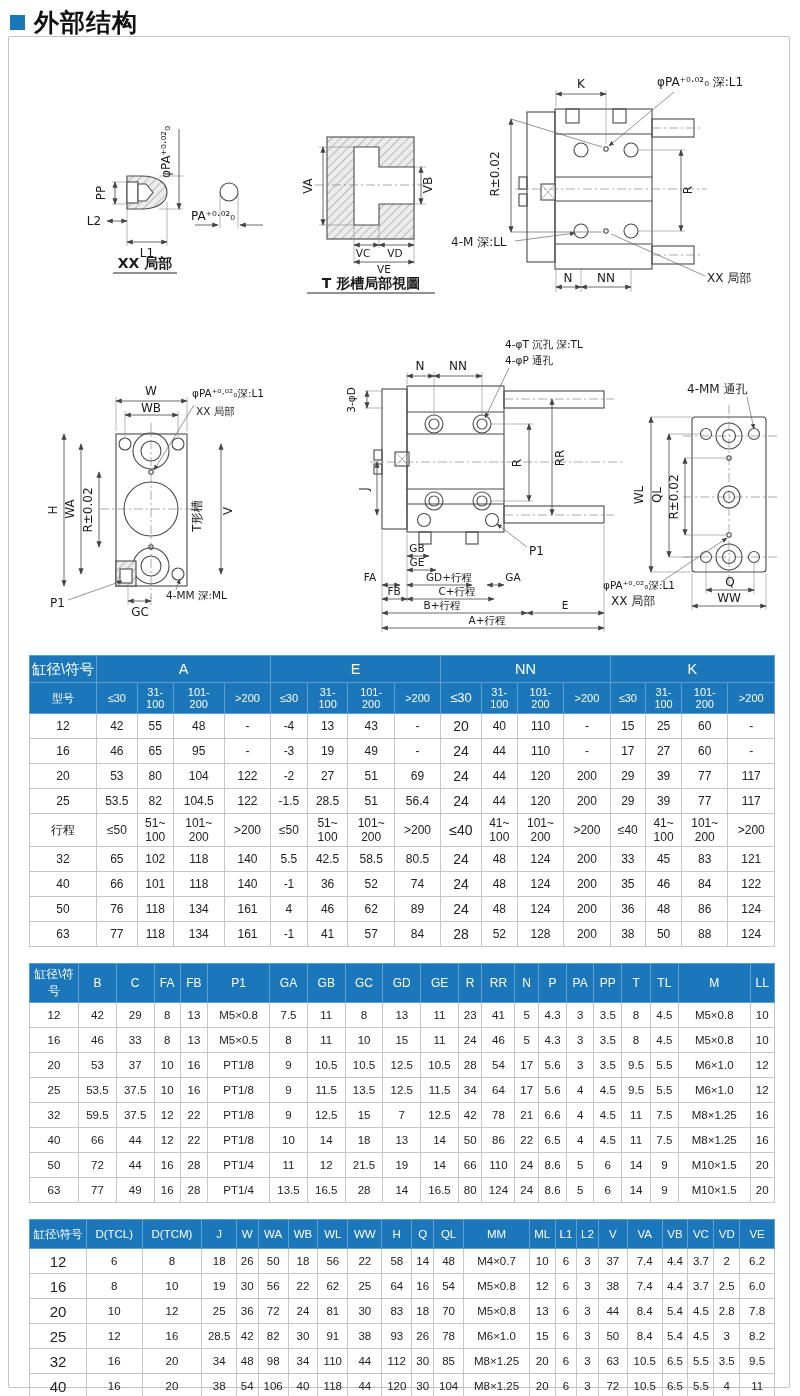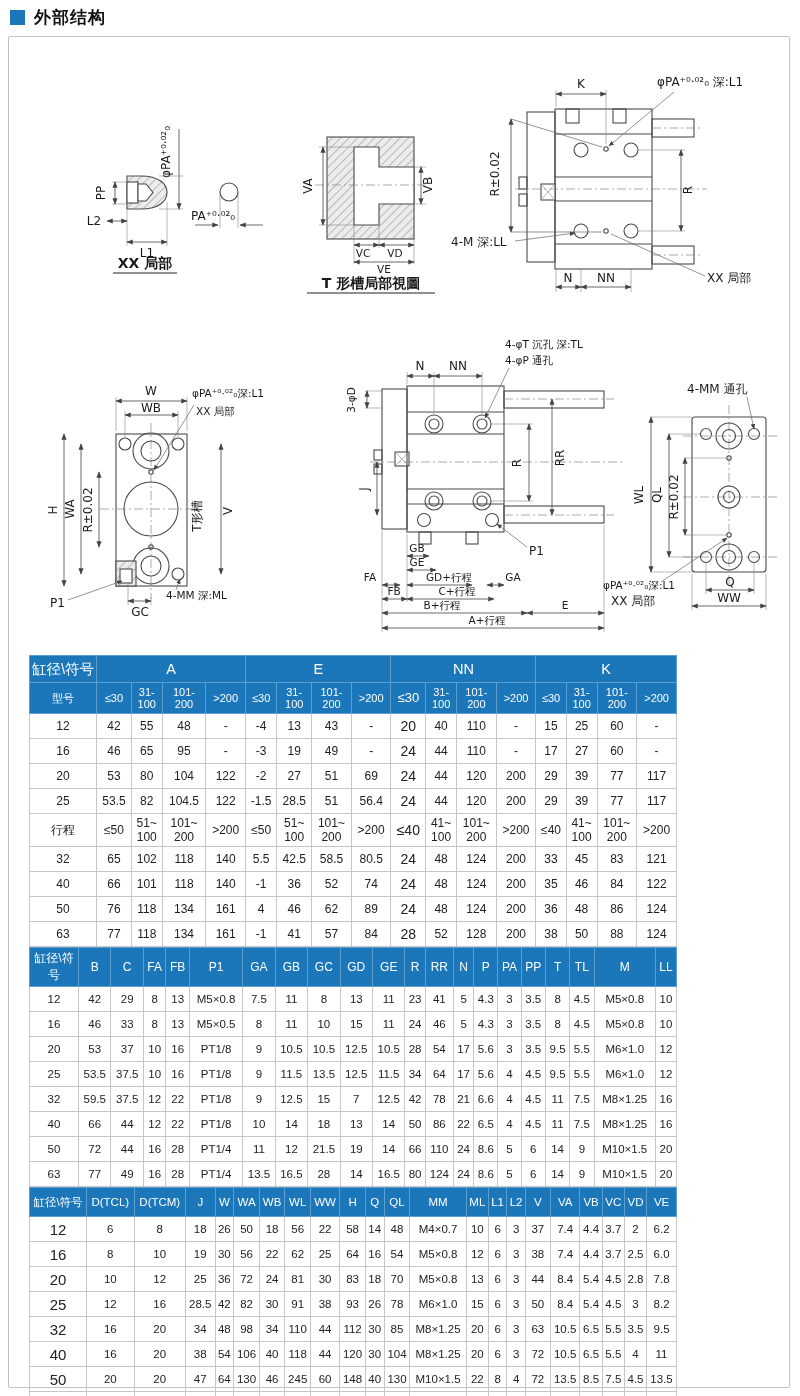--- a/index.html
+++ b/index.html
@@ -1,36 +1,36 @@
 <!DOCTYPE html>
 <html><head>
 <meta charset="utf-8">
 <style>
   html,body{margin:0;padding:0;background:#fff;}
   body{font-family:"Liberation Sans","DejaVu Sans",sans-serif;}
   .page{position:relative;width:800px;height:1396px;background:#fff;overflow:hidden;}
   .title{position:absolute;left:10px;top:6px;display:flex;align-items:center;gap:9px;}
   .title .sq{width:15px;height:15px;background:#1b76ba;}
-  .title .tx{font-size:17px;font-weight:bold;color:#111;letter-spacing:1px;}
+  .title .tx{font-size:25px;font-weight:bold;color:#111;letter-spacing:1px;}
   .panel{position:absolute;left:8px;top:36px;width:782px;height:1352px;border:1px solid #c3c3c3;border-radius:2px;background:#fff;box-sizing:border-box;}
   .diagrams{position:relative;width:100%;height:618px;}
   svg.d{position:absolute;overflow:visible;}
   svg text{font-family:"DejaVu Sans","Liberation Sans",sans-serif;fill:#1a1a1a;}
   .lb{font-size:12px;}
   .lbs{font-size:10.5px;}
   .cap{font-size:14px;font-weight:600;}
   .ol{fill:none;stroke:#4a4a4a;stroke-width:1.1;}
   .fw{fill:#fff;stroke:#4a4a4a;stroke-width:1.1;}
   .ht{fill:url(#hatch);stroke:#4a4a4a;stroke-width:1.1;}
   .cl{stroke:#888;stroke-width:0.7;stroke-dasharray:9 3 2 3;fill:none;}
   .dm{stroke:#444;stroke-width:0.8;}
   .ld{stroke:#666;stroke-width:0.7;fill:none;}
   .ex{stroke:#888;stroke-width:0.6;}
   .ul{stroke:#222;stroke-width:1;}
-  table.tbl{border-collapse:collapse;margin:0 14px 0 20px;width:648px;}
+  table.tbl{border-collapse:collapse;margin:0 14px 16px 20px;width:746px;}
   .tbl th,.tbl td{border:1px solid #c6c6c6;text-align:center;vertical-align:middle;white-space:pre-line;padding:2px 1px;color:#222;}
   .tbl thead th{background:#1b76ba;color:#fff;border:1px solid #5d9fce;font-weight:normal;}
   .t1{font-size:12px;margin-top:36px;}
   .t1 thead tr.grow th{font-size:14.5px;height:22px;}
   .t1 thead tr.srow th{font-size:11px;line-height:1.1;height:26px;}
   .t1 tbody td{height:20px;}
   .t1 tbody tr > *:nth-child(10){font-size:14px;}
   .t1 thead tr.srow > *:nth-child(10){font-size:13px;}
   .t1 th.corner,.t1 td.rowhead{width:64px;}
   .t2,.t3{font-size:11.5px;margin-top:22px;}

